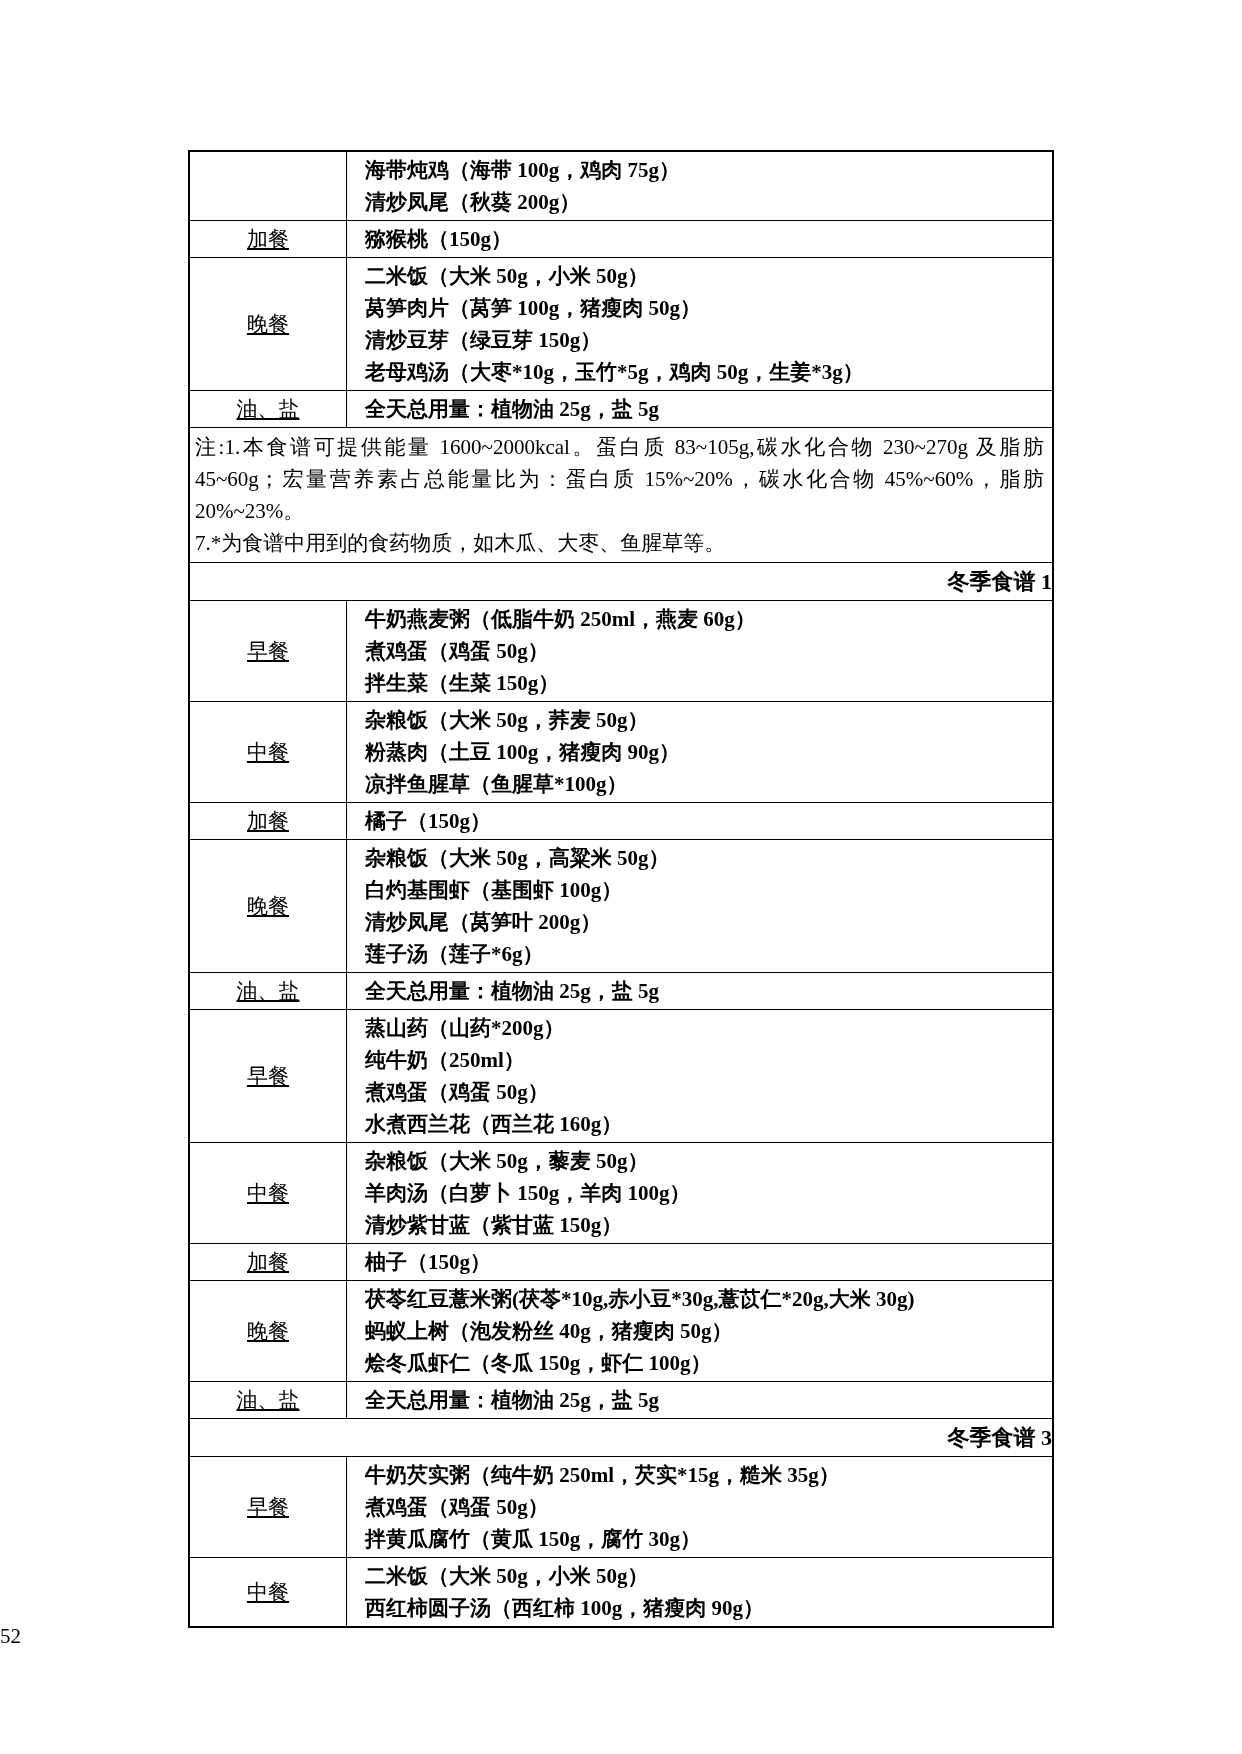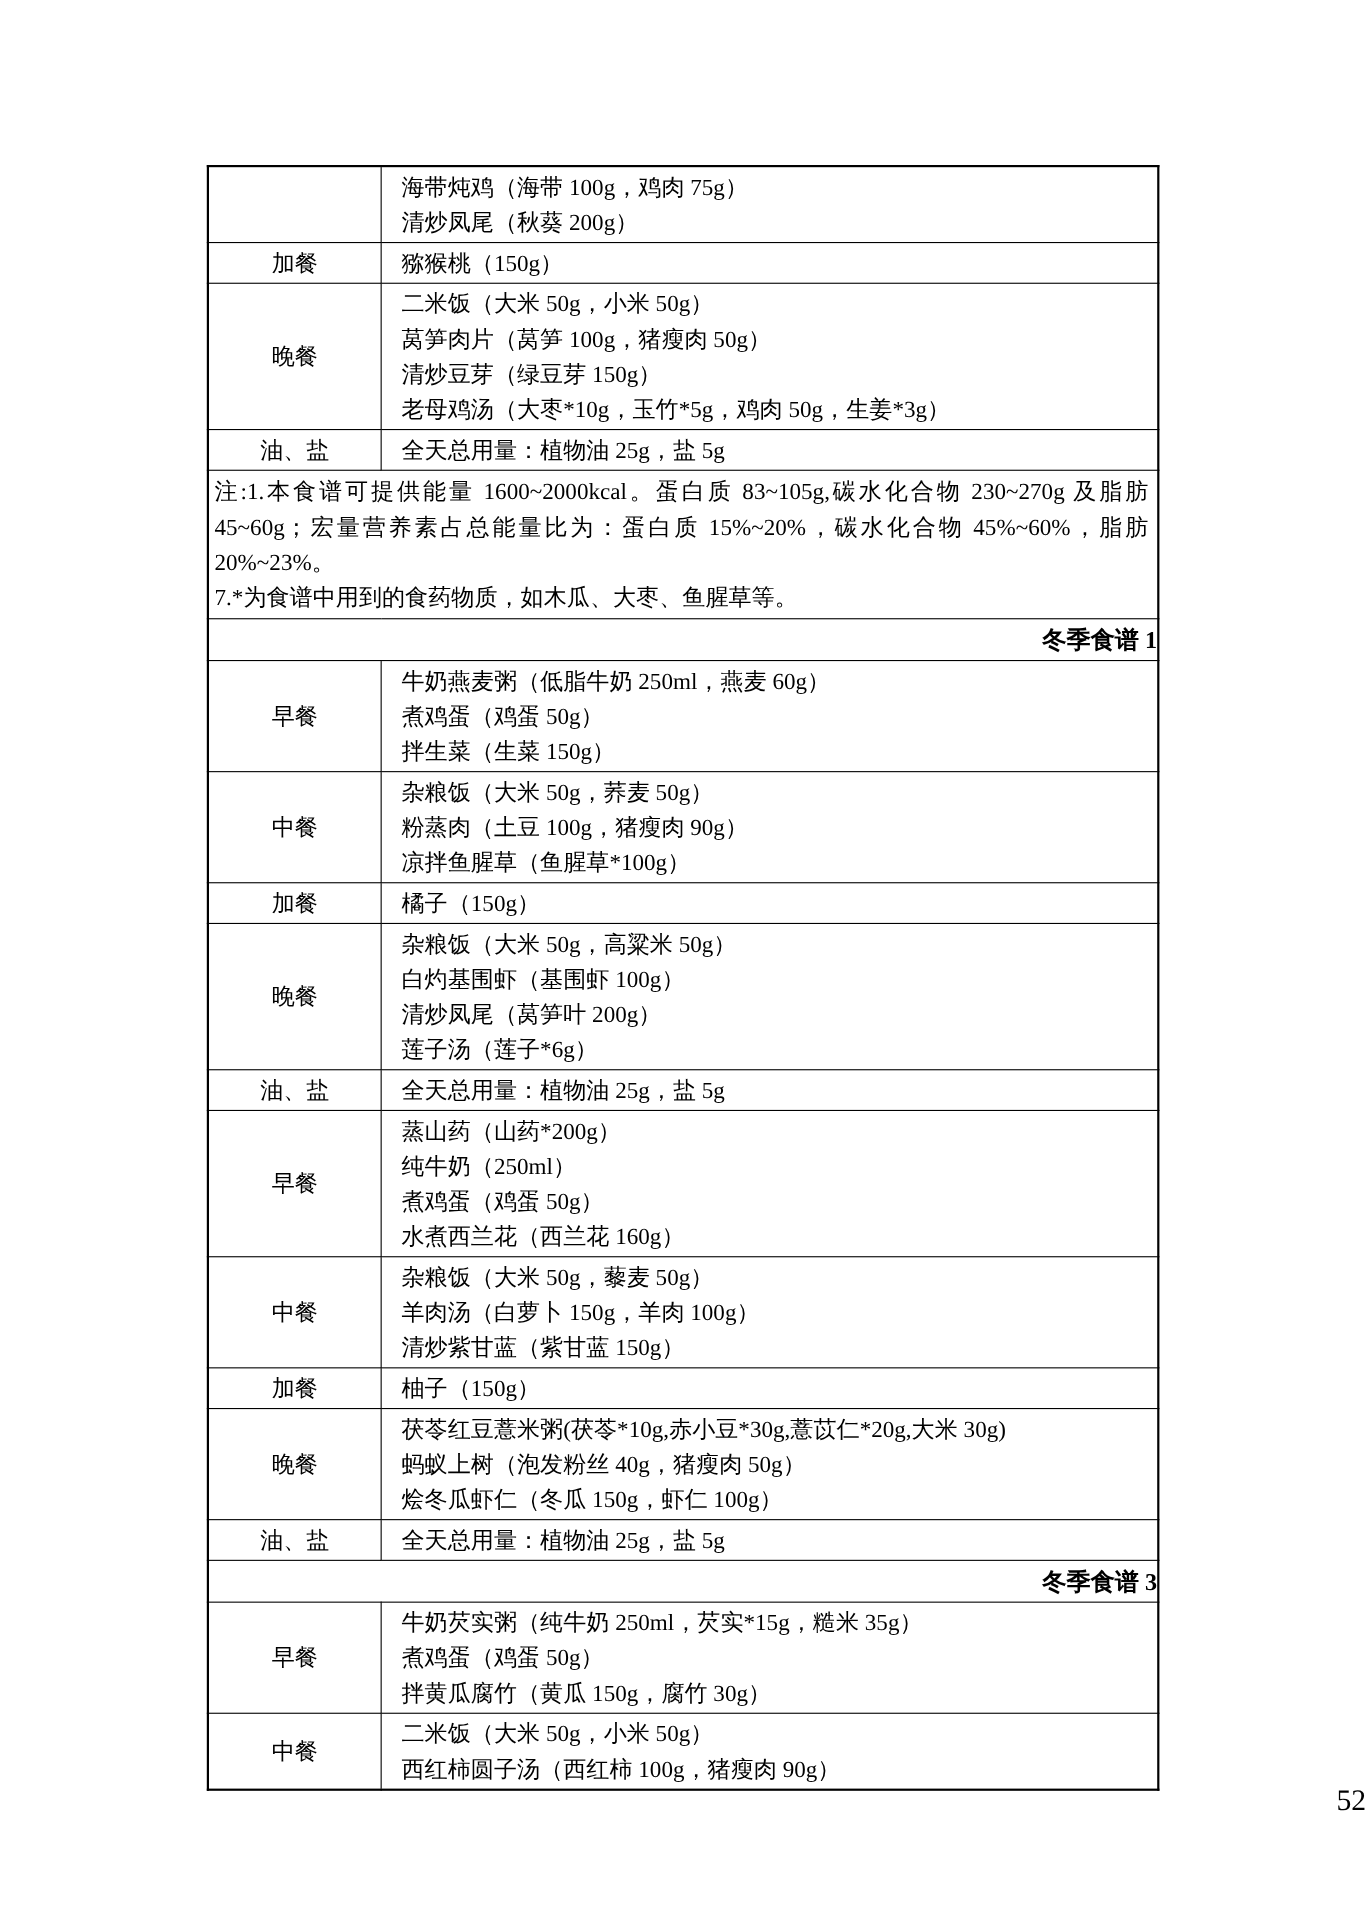--- a/index.html
+++ b/index.html
@@ -28,48 +28,50 @@
     border: 1px solid #000000;
     font-size: 21px;
     line-height: 32px;
     vertical-align: middle;
     overflow: hidden;
   }
   td.label {
     width: 148px;
     text-align: center;
     padding: 2px 4px;
+    text-decoration: underline;
   }
   td.content {
     padding: 2px 4px 2px 18px;
   }
   td.content .line {
     white-space: nowrap;
+    font-weight: bold;
   }
   td.hdr {
     text-align: right;
     font-weight: bold;
     font-size: 22px;
     padding: 2px 0;
     line-height: 33px;
   }
   td.note {
     padding: 3px 8px 3px 5px;
   }
   td.note .para {
     margin: 0;
     text-align: justify;
   }
   .page-number {
     position: absolute;
     top: 1622px;
     left: 0;
     width: 100%;
-    text-align: right;
-    font-size: 27px;
+    text-align: left;
+    font-size: 21px;
     line-height: 28px;
   }
 </style>
 </head>
 <body>
 
 <table class="meal-plan">
   <tbody>
       <tr>
         <td class="label"></td>

